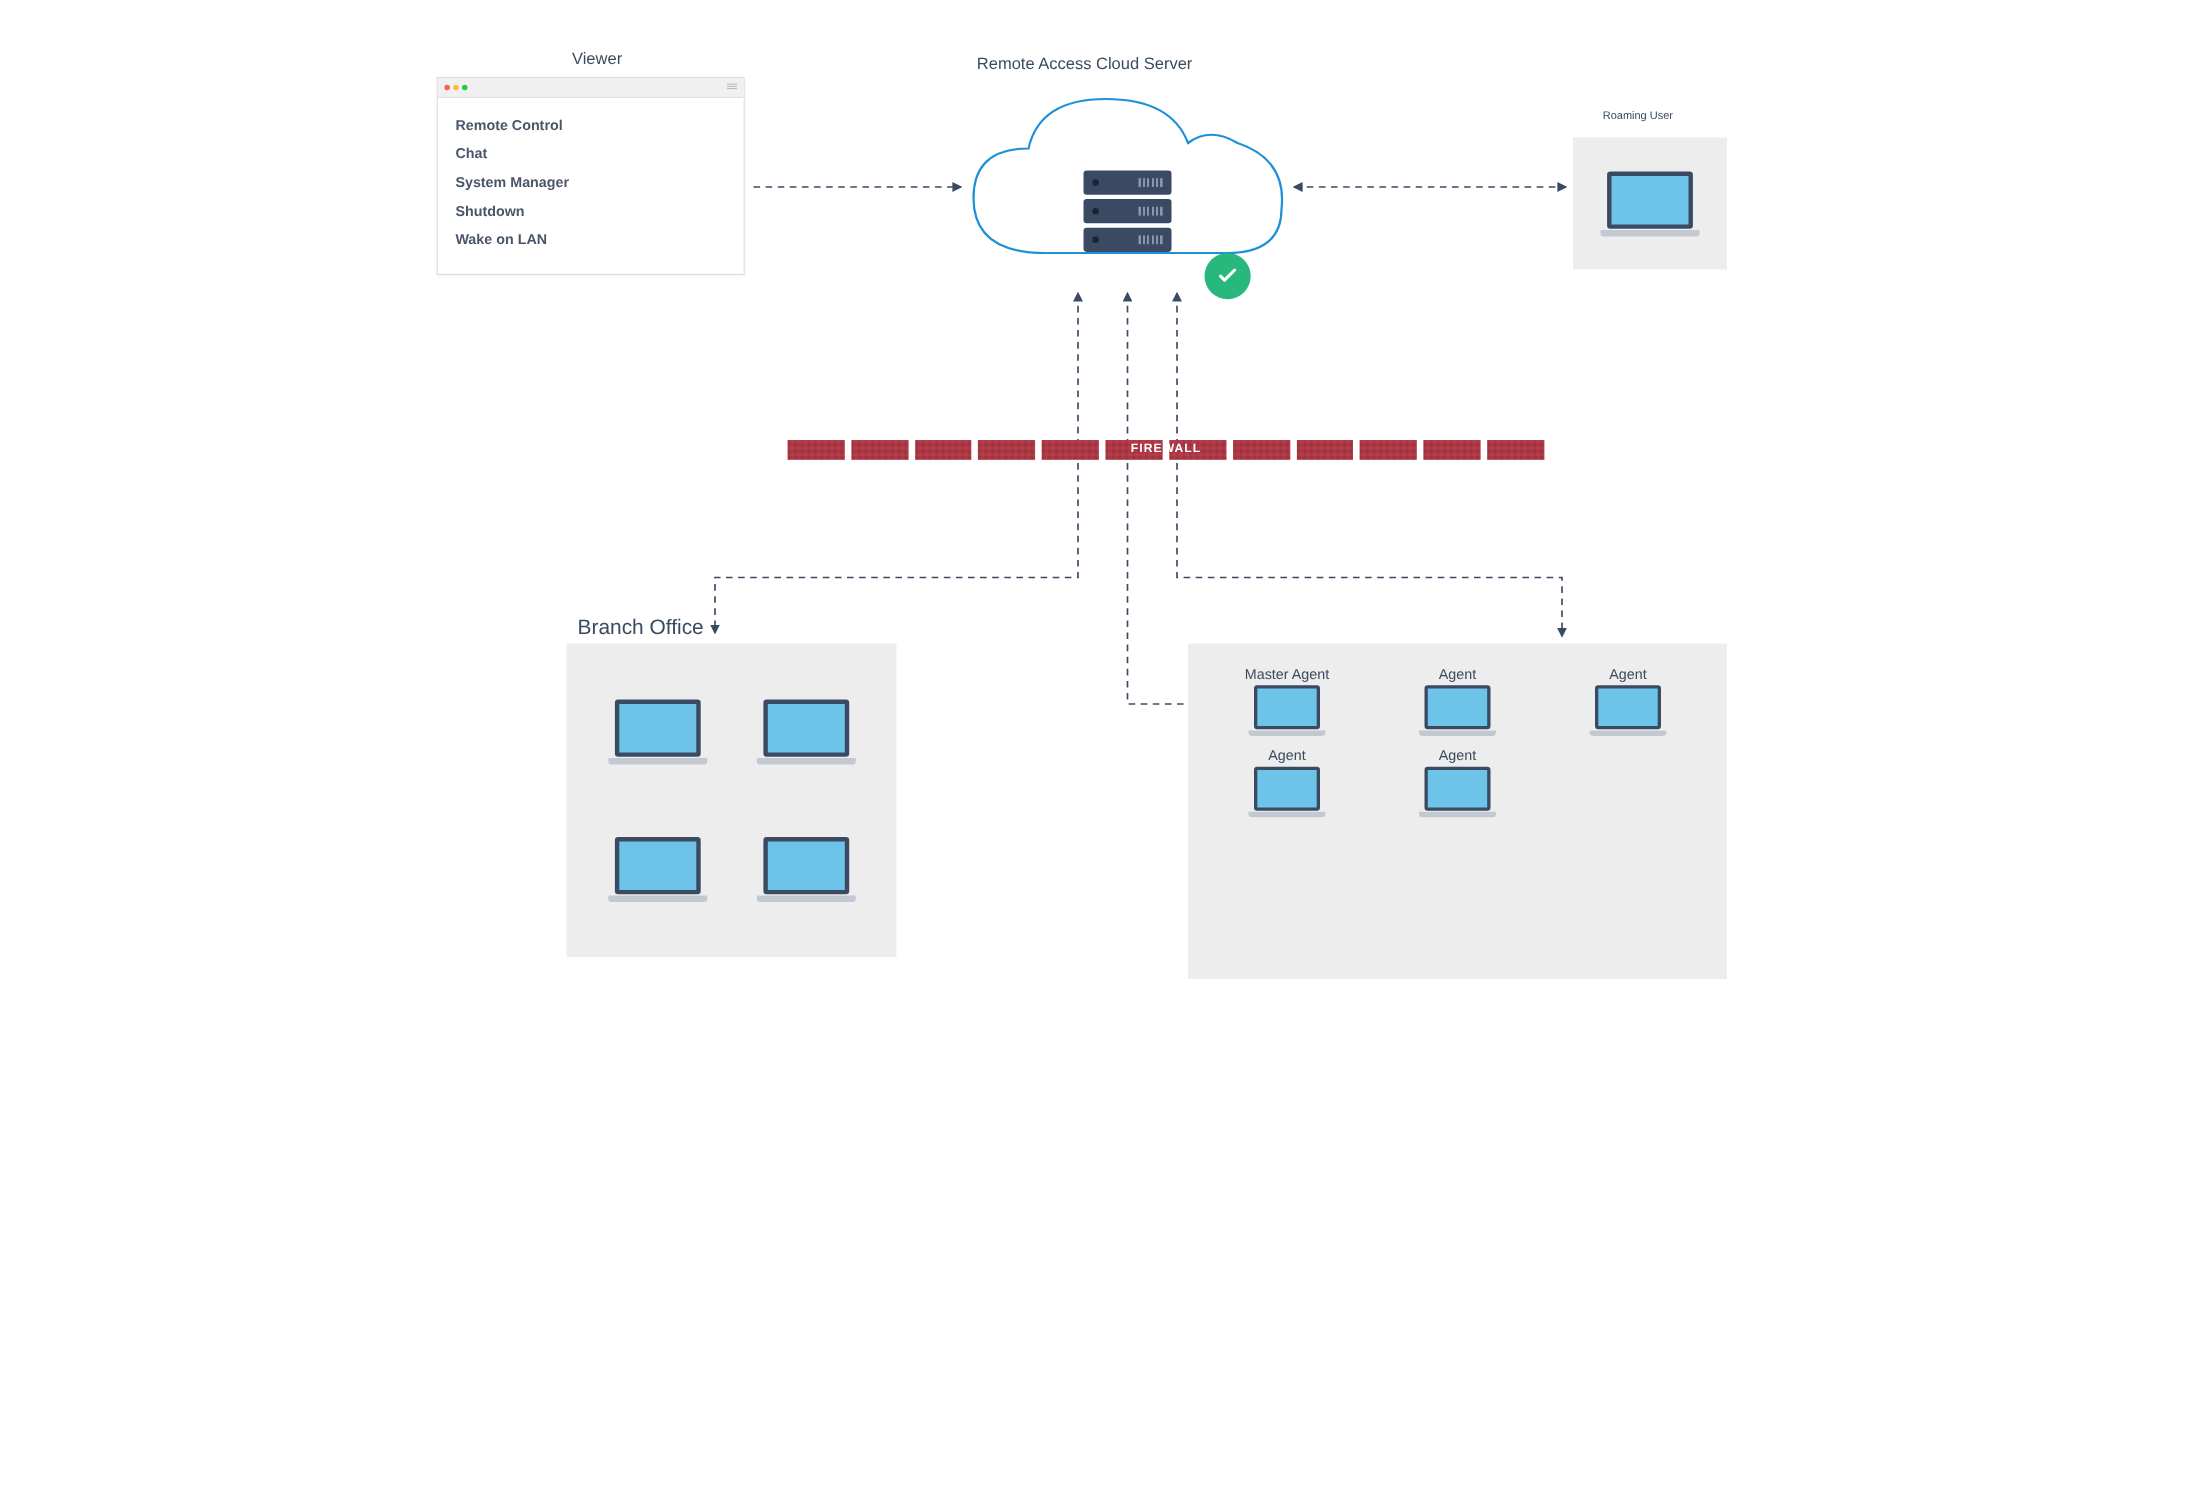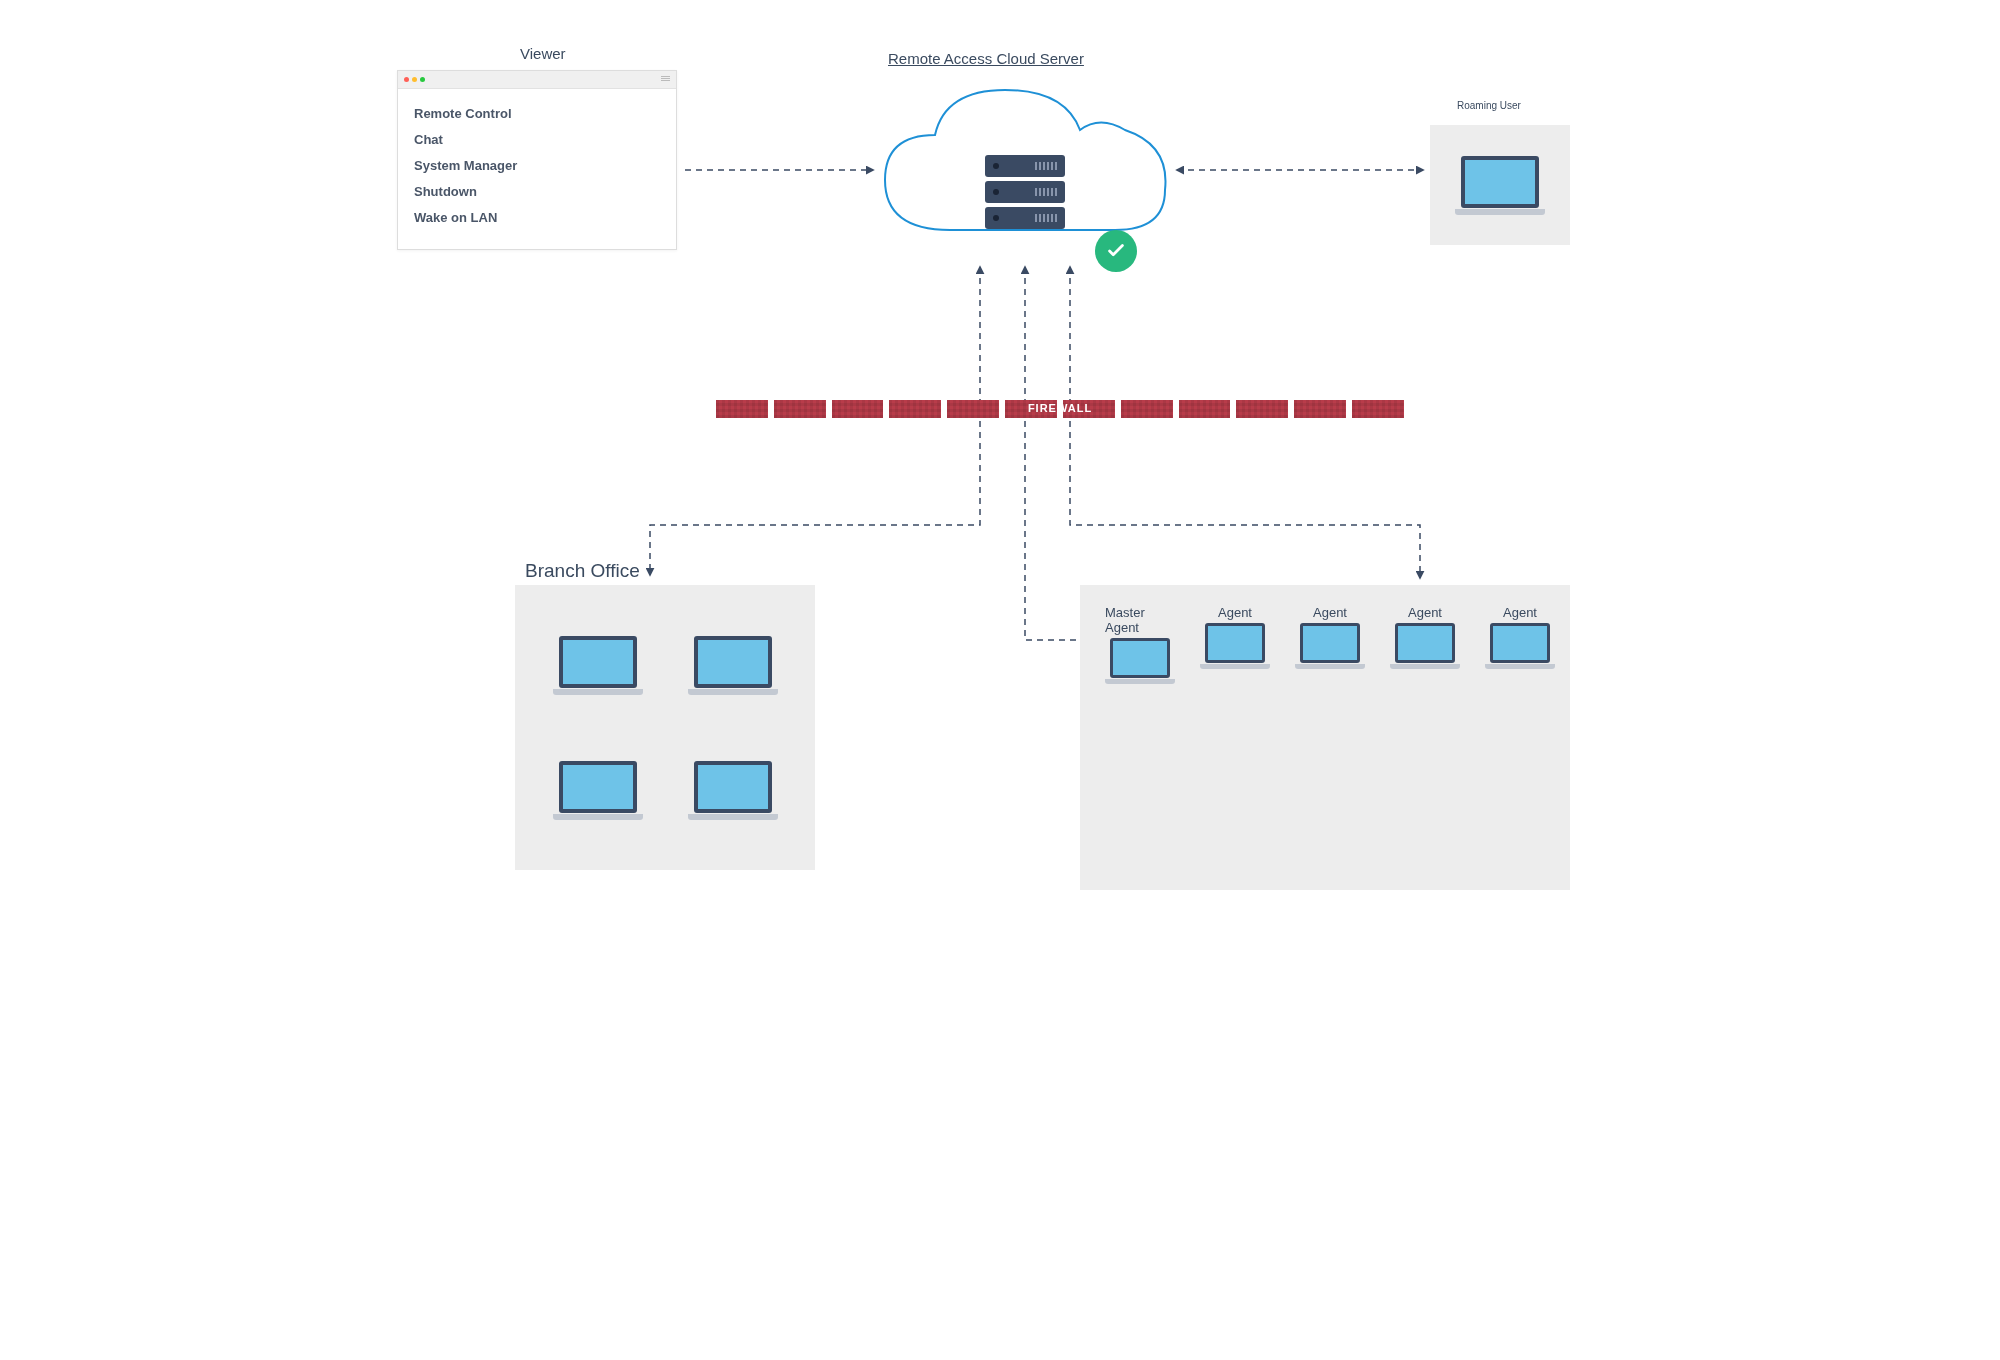--- a/index.html
+++ b/index.html
@@ -9,41 +9,41 @@
   .viewer-title { position: absolute; left: 200px; top: 25px; font-size: 15px; color: #3a4a5f; }
   .viewer-window { position: absolute; left: 77px; top: 50px; width: 280px; background: #fff; border: 1px solid #ddd; box-shadow: 0 1px 3px rgba(0,0,0,0.05); }
   .viewer-header { height: 18px; background: #f0f0f0; border-bottom: 1px solid #e2e2e2; display: flex; align-items: center; padding: 0 6px; position: relative; }
   .dot { width: 5px; height: 5px; border-radius: 50%; display: inline-block; margin-right: 3px; }
   .dot.r{background:#ff5f56}.dot.y{background:#ffbd2e}.dot.g{background:#27c93f}
   .viewer-menu { position: absolute; right: 6px; top: 5px; display: flex; flex-direction: column; gap: 1px; }
   .viewer-menu span { width: 9px; height: 1px; background: #bbb; }
   .viewer-body { padding: 12px 16px 18px; }
   .viewer-body div { color: #4a5668; font-size: 13px; font-weight: 600; line-height: 2.0; }
   
-  .cloud-title { position: absolute; left: 568px; top: 30px; font-size: 15px; color: #3a4a5f; text-decoration: underline; }
+  .cloud-title { position: absolute; left: 568px; top: 30px; font-size: 15px; color: #3a4a5f; }
   .cloud-wrap { position: absolute; left: 555px; top: 55px; width: 300px; height: 190px; }
   .server { position: absolute; left: 110px; top: 80px; width: 80px; }
   .server-unit { height: 22px; background: #3a4a63; margin-bottom: 4px; border-radius: 3px; position: relative; }
   .server-unit::before { content: ''; position: absolute; left: 8px; top: 8px; width: 6px; height: 6px; background: #1a2435; border-radius: 50%; }
   .server-unit::after { content: ''; position: absolute; right: 8px; top: 7px; width: 22px; height: 8px; background: repeating-linear-gradient(90deg,#8895ac 0 2px,transparent 2px 4px); }
   .check-badge { position: absolute; left: 220px; top: 155px; width: 42px; height: 42px; background: #28b87e; border-radius: 50%; display: flex; align-items: center; justify-content: center; }
   .check-badge svg { width: 22px; height: 22px; }
   
   .roaming-title { position: absolute; left: 1137px; top: 80px; font-size: 10px; color: #3a4a5f; }
   .roaming-box { position: absolute; left: 1110px; top: 105px; width: 140px; height: 120px; background: #ededed; display: flex; align-items: center; justify-content: center; }
   
   .firewall { position: absolute; left: 396px; top: 380px; width: 688px; height: 18px; display: flex; gap: 6px; align-items: center; }
   .fw-seg { flex: 1; height: 18px; background: #b83c4a; background-image: linear-gradient(0deg, rgba(0,0,0,0.07) 50%, transparent 50%), linear-gradient(90deg, rgba(0,0,0,0.07) 50%, transparent 50%); background-size: 6px 6px; }
   .fw-label { position: absolute; left: 50%; transform: translateX(-50%); top: 2px; color: #fff; font-size: 11px; font-weight: 700; letter-spacing: 1px; }
   
   .branch-title { position: absolute; left: 205px; top: 540px; font-size: 19px; color: #3a4a5f; }
   .branch-box { position: absolute; left: 195px; top: 565px; width: 300px; height: 285px; background: #ededed; padding: 25px; display: grid; grid-template-columns: 1fr 1fr; grid-template-rows: 1fr 1fr; gap: 15px 20px; align-items: center; justify-items: center; }
   
   .agents-box { position: absolute; left: 760px; top: 565px; width: 490px; height: 305px; background: #ededed; padding: 20px 25px; }
-  .agents-grid { display: grid; grid-template-columns: 1fr 1fr 1fr 1fr 1fr; grid-column-gap: 25px; grid-row-gap: 10px; }
+  .agents-grid { display: grid; grid-template-columns: 1fr 1fr 1fr; grid-column-gap: 25px; grid-row-gap: 10px; }
   .agent-cell { display: flex; flex-direction: column; align-items: center; }
   .agent-label { font-size: 13px; color: #3a4a5f; margin-bottom: 3px; }
   .ad-wrap { grid-column: 1; grid-row: 2; display: flex; flex-direction: column; align-items: center; }
   .ad-label { font-size: 13px; color: #3a4a5f; margin-top: 4px; }
   
   .laptop { width: 90px; }
   .laptop .screen { width: 78px; height: 52px; border: 4px solid #3a4a63; background: #6ec3e8; border-radius: 3px; margin: 0 auto; }
   .laptop .base { width: 90px; height: 6px; background: #c3c9d2; margin: 1px auto 0; border-radius: 0 0 3px 3px; }
   .laptop.sm { width: 70px; }
   .laptop.sm .screen { width: 60px; height: 40px; border-width: 3px; }

